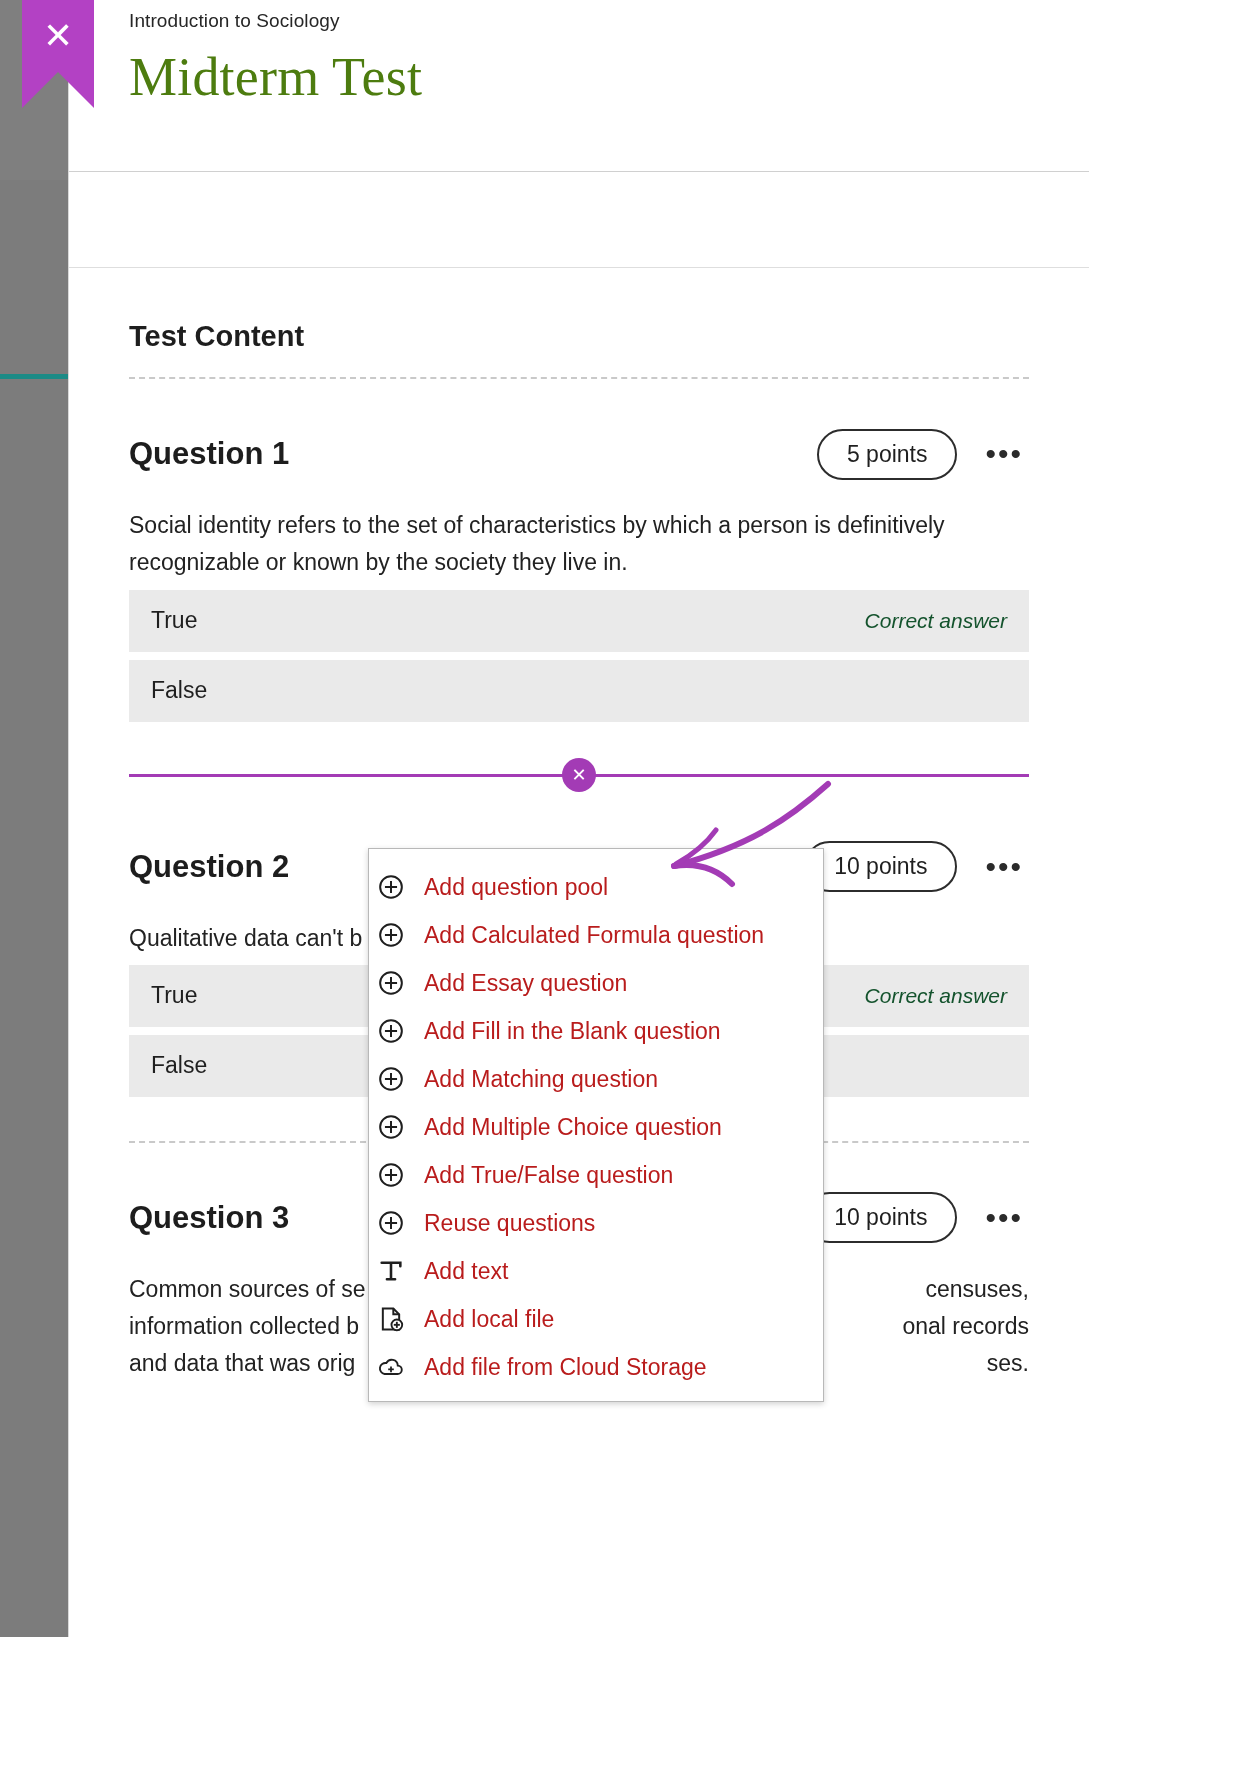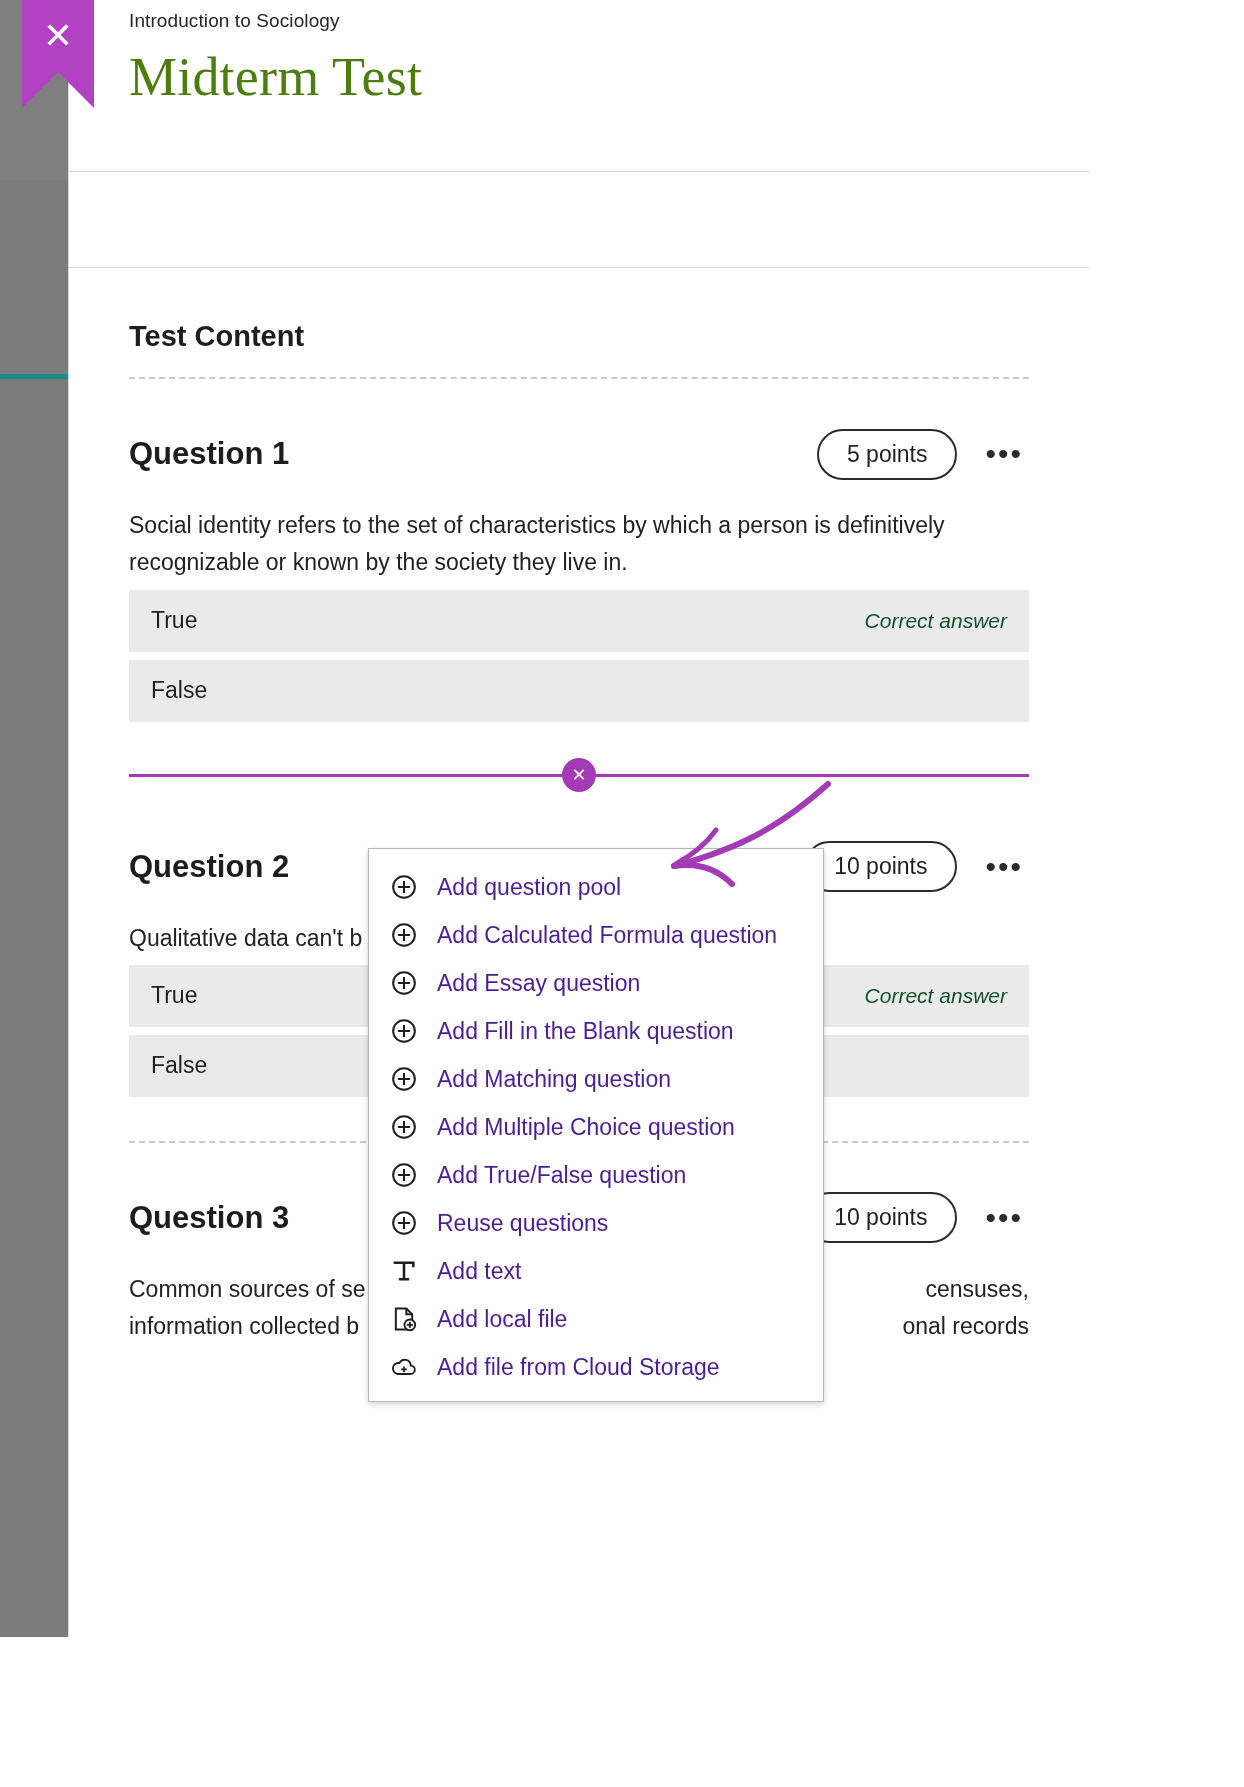--- a/index.html
+++ b/index.html
@@ -256,23 +256,23 @@
     border: 1px solid #b8b8b8;
     box-shadow: 0 2px 6px rgba(0,0,0,0.18);
     z-index: 60;
     padding: 14px 0 10px 0;
     box-sizing: border-box;
   }
   .menu-item {
     display: flex;
     align-items: center;
     gap: 18px;
-    padding: 9px 20px 9px 20px;
+    padding: 9px 20px 9px 7px;
     font-size: 23px;
-    color: #4c1d95;
+    color: #b91c1c;
     cursor: default;
   }
   .menu-icon {
     width: 30px;
     height: 30px;
     flex: 0 0 30px;
     display: flex;
     align-items: center;
     justify-content: center;
     color: #1f1f1f;
@@ -384,20 +384,24 @@
         </div>
         <div class="q-text" style="position:relative;max-width:1060px;">
           <div style="display:flex;justify-content:space-between;">
             <span>Common sources of se</span>
             <span>censuses,</span>
           </div>
           <div style="display:flex;justify-content:space-between;text-align:center;">
             <span>information collected b</span>
             <span>onal records</span>
           </div>
+          <div style="display:flex;justify-content:space-between;">
+            <span>and data that was orig</span>
+            <span>ses.</span>
+          </div>
         </div>
       </div>
 
     </div>
   </div>
 
   <div class="bottom-strip"></div>
 
   <div class="menu" id="menu-root">
 

